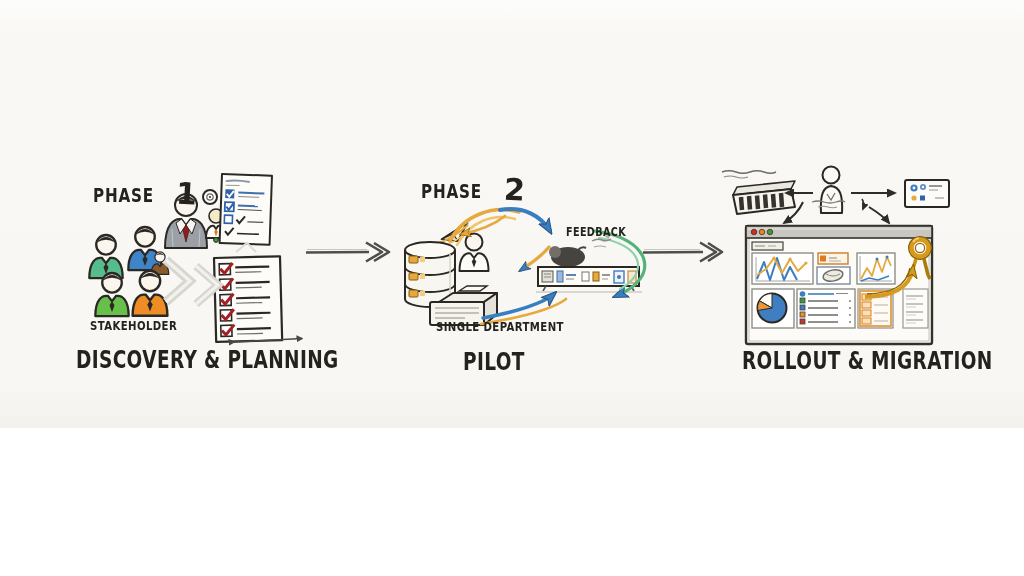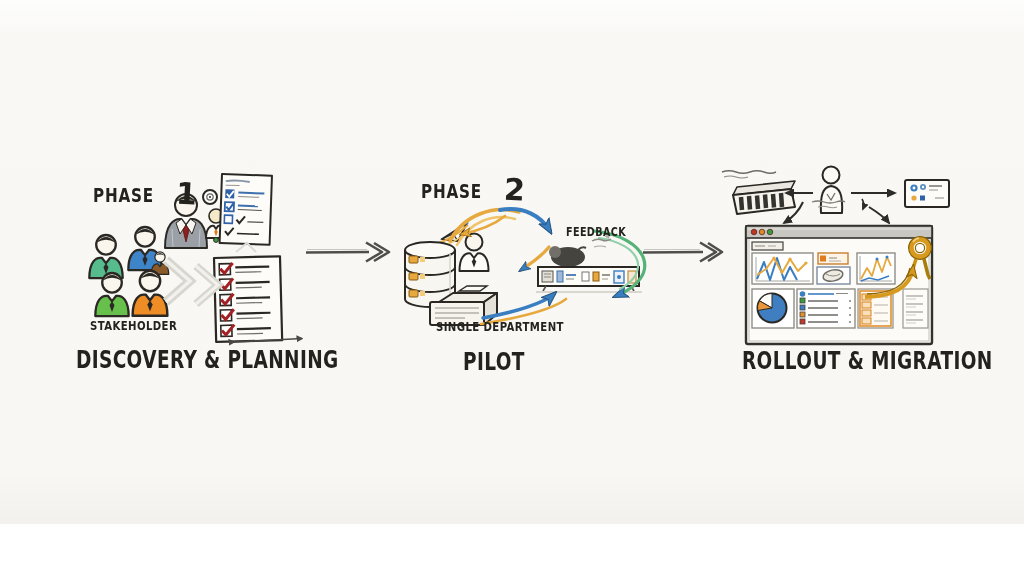--- a/index.html
+++ b/index.html
@@ -1,16 +1,16 @@
 <!DOCTYPE html>
 <html><head>
 <meta charset="utf-8">
 <style>
   html,body{margin:0;padding:0;background:#ffffff;}
-  #canvas{position:relative;width:1024px;height:524px;overflow:hidden;
+  #canvas{position:relative;width:1024px;height:428px;overflow:hidden;
     background:linear-gradient(180deg,#fdfdfc 0%,#f9f8f5 7%,#f8f7f4 90%,#f2f1ee 100%);
     font-family:"DejaVu Sans",sans-serif;}
   #art{position:absolute;left:0;top:0;}
   .txt{position:absolute;color:#24221d;white-space:nowrap;font-weight:700;}
   .t-big{font-size:25px;transform:scaleX(.74);transform-origin:left top;letter-spacing:.5px;}
   .t-sm{font-size:13px;transform:scaleX(.78);transform-origin:left top;letter-spacing:.5px;}
   .t-feed{font-size:12px;transform:scaleX(.8);transform-origin:left top;letter-spacing:.5px;}
   .phase-wrap{display:flex;align-items:flex-start;gap:7px;}
   .phase-word{font-size:19px;letter-spacing:1px;transform:scaleX(.8);transform-origin:left top;}
   .phase-num{font-size:30px;line-height:20px;transform:rotate(3deg);}

